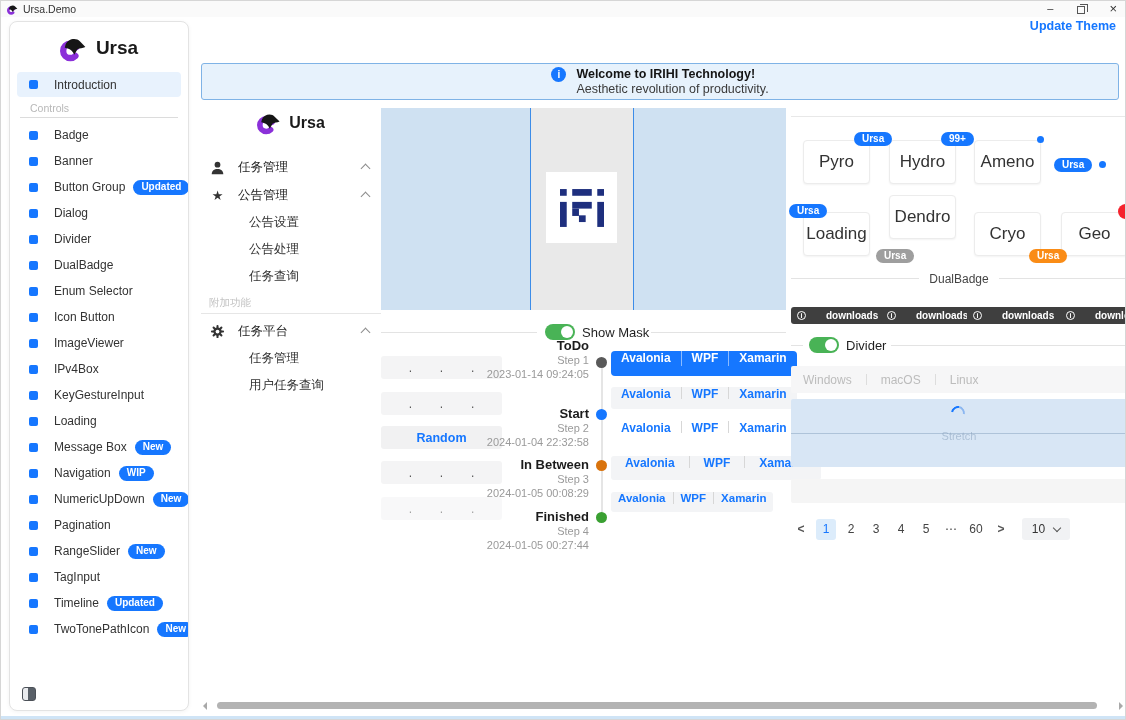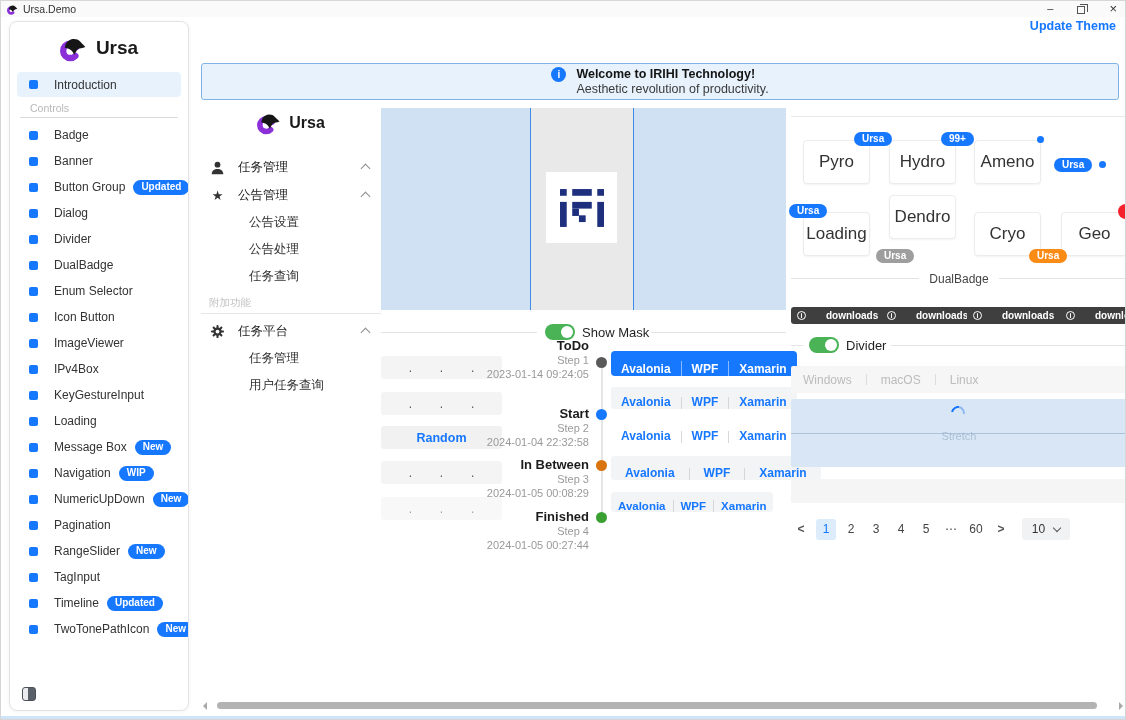--- a/index.html
+++ b/index.html
@@ -68,21 +68,21 @@
 
   
   .tl-entry{position:absolute;width:160px;left:428px;text-align:right}
   .tl-title{font-size:13px;font-weight:600;color:#1c1c1c;line-height:15px}
   .tl-step,.tl-time{font-size:11px;color:#9a9a9a;line-height:14px}
   .tl-line{position:absolute;left:600px;top:366px;width:2px;height:148px;background:#e5e5e5}
   .tl-dot{position:absolute;left:595px;width:11px;height:11px;border-radius:50%}
   .dot-todo{background:#595959}.dot-start{background:#1677ff}.dot-inbetween{background:#d9730d}.dot-finished{background:#3aa032}
 
   
-  .bg-row{position:absolute;left:610px;display:flex;align-items:flex-end;border-radius:3px;font-weight:700;font-size:12px;white-space:nowrap}
+  .bg-row{position:absolute;left:610px;display:flex;align-items:flex-start;border-radius:3px;font-weight:700;font-size:12px;white-space:nowrap}
   .bg-row .opt{padding:0 10px;cursor:pointer}
   .bg-row .sep{width:1px;height:12px;background:#d7d7d7}
   .bg1{top:350px;height:25px;background:#1677ff;color:#fff;border-radius:4px}
   .bg1 .sep{background:rgba(255,255,255,.5);height:15px}
   .bg2{top:386px;height:22px;background:#f3f4f6;color:#1677ff}
   .bg3{top:420px;height:22px;color:#1677ff}
   .bg4{top:455px;height:24px;background:#f3f4f6;color:#1677ff}
   .bg4 .opt{padding:0 14px}
   .bg5{top:491px;height:20px;background:#f3f4f6;color:#1677ff;font-size:11.5px}
   .bg5 .opt{padding:0 7px}

